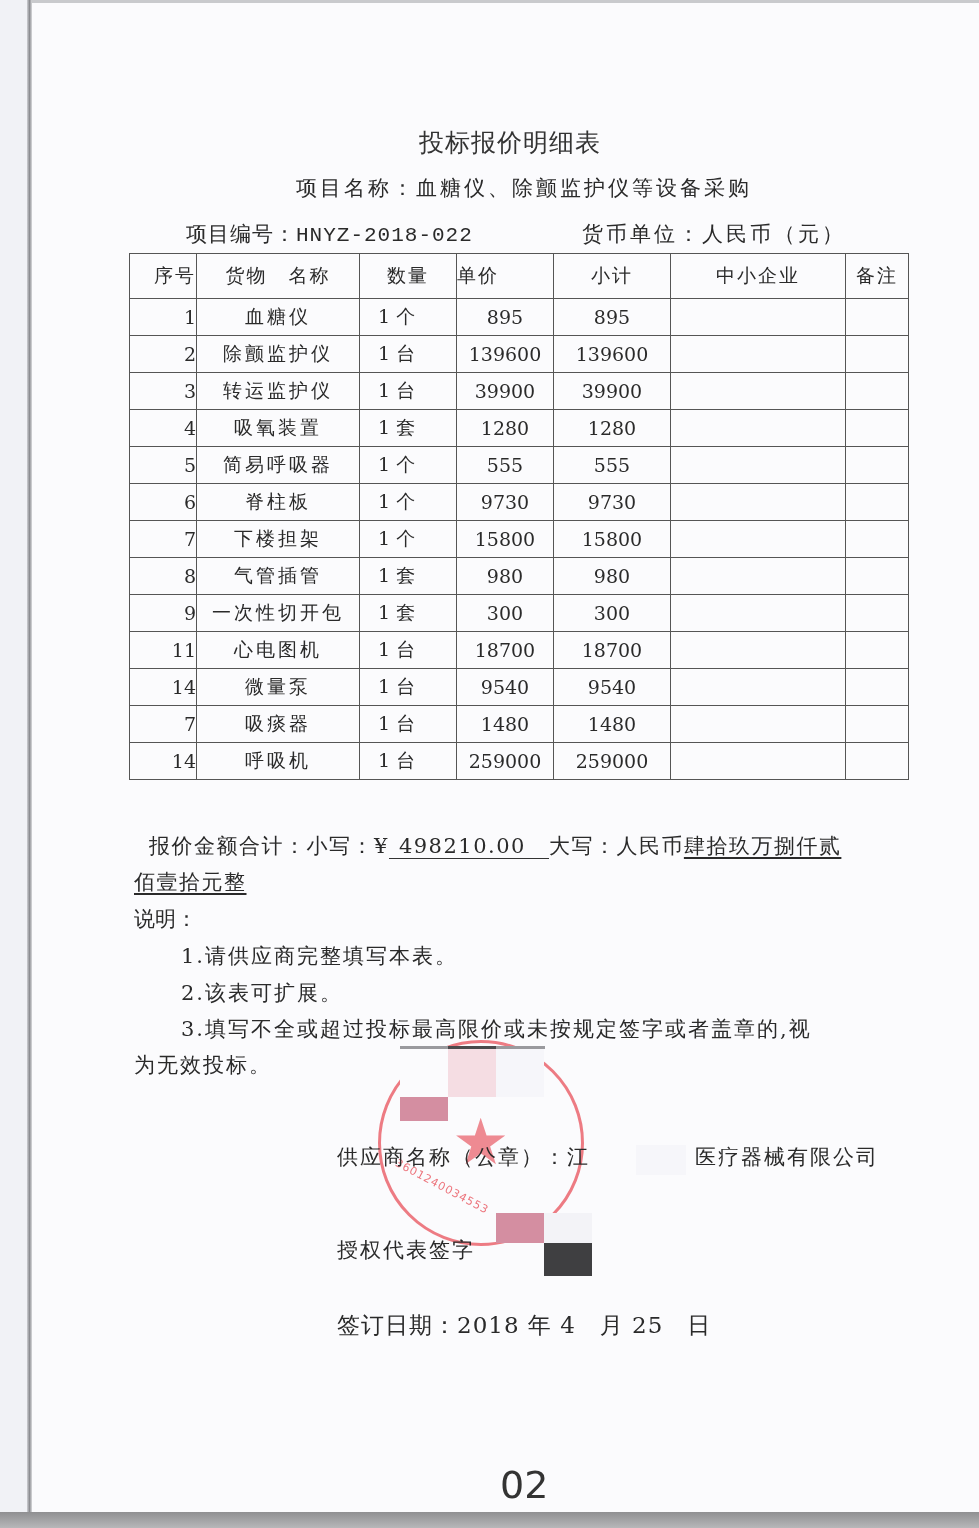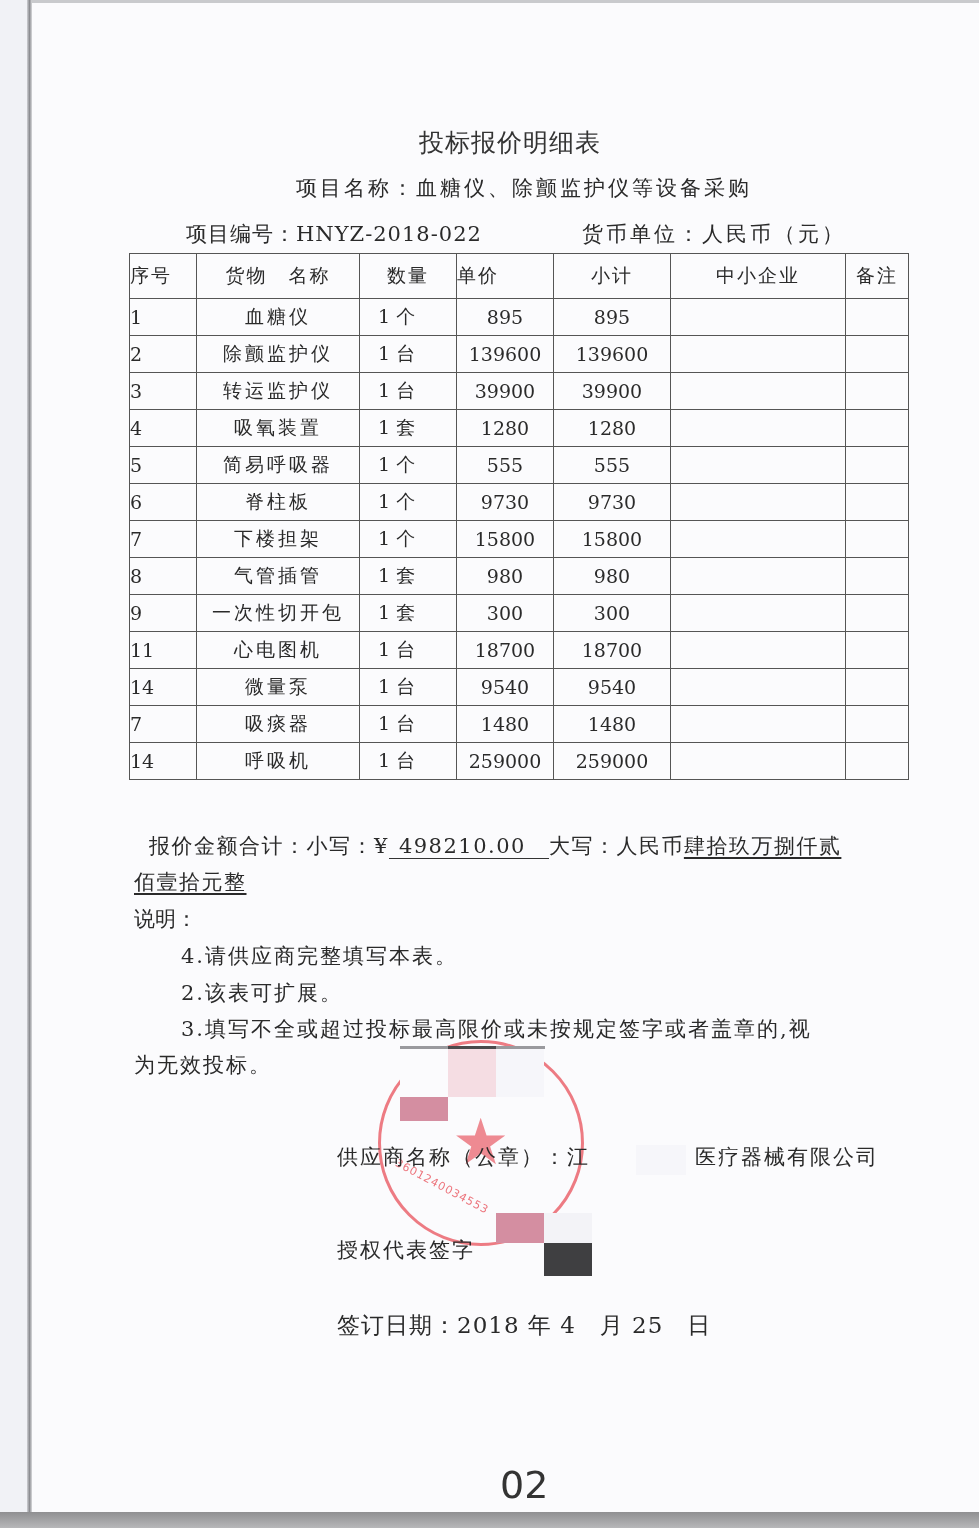--- a/index.html
+++ b/index.html
@@ -10,27 +10,27 @@
     color:#2a2a2a;
   }
   .left-strip { position:absolute; left:0; top:0; width:27px; height:1528px; background:#f1f2f6; }
   .binding-edge { position:absolute; left:27px; top:0; width:5px; height:1515px; background:linear-gradient(90deg,#cfd0d4,#8c8d91,#d8d9dc); }
   .page { position:absolute; left:32px; top:3px; width:947px; height:1512px; background:#fbfbfd; }
   .top-edge { position:absolute; left:32px; top:0; width:947px; height:3px; background:#c9cacd; }
   .bottom-band { position:absolute; left:0; top:1512px; width:979px; height:16px; background:linear-gradient(#8f8f91,#b7b7b9); }
 
   .title { position:absolute; left:0; top:126px; width:1020px; text-align:center; font-size:25px; letter-spacing:1px; font-family:"DejaVu Sans","Liberation Sans",sans-serif; color:#333; }
   .project-name { position:absolute; left:296px; top:174px; font-size:21px; letter-spacing:3px; }
-  .project-no { position:absolute; left:186px; top:220px; font-size:21px; letter-spacing:1px; }
+  .project-no { position:absolute; left:186px; top:220px; font-size:21px; letter-spacing:1px;font-family:Liberation Mono, monospace; }
   .currency { position:absolute; left:582px; top:220px; font-size:21px; letter-spacing:3px; }
 
   table.quote { position:absolute; left:129px; top:253px; border-collapse:collapse; font-size:19px; }
   table.quote td, table.quote th { border:1.5px solid #555; padding:0; font-weight:normal; height:36px; }
   table.quote th { height:44px; letter-spacing:2px; }
-  .c-no { width:66px; text-align:left; }
+  .c-no { width:66px; text-align:right; }
   .c-name { width:162px; text-align:center; letter-spacing:3px; }
   .c-qty { width:78px; text-align:left; padding-left:18px !important; }
   .c-price { width:96px; text-align:center; }
   .c-sub { width:116px; text-align:center; }
   .c-sme { width:174px; text-align:center; }
   .c-note { width:62px; text-align:center; }
   th.c-qty { text-align:center; padding-left:0 !important; width:96px; }
   th.c-price { text-align:left; padding-left:10px; }
 
   .total-line { position:absolute; left:149px; top:832px; font-size:21px; letter-spacing:1.5px; white-space:nowrap; }
@@ -197,21 +197,21 @@
 </table>
 
 <div class="total-line">
   <span>报价金额合计：小写：¥</span><span class="total-small">498210.00</span><span>大写：人民币</span><span class="u">肆拾玖万捌仟贰</span>
 </div>
 <div class="total-line2">
   <span class="u">佰壹拾元整</span>
 </div>
 
 <div class="notes-title">说明：</div>
-<div class="note" style="left:181px; top:942px;">4.请供应商完整填写本表。</div>
+<div class="note" style="left:181px; top:942px;">1.请供应商完整填写本表。</div>
 <div class="note" style="left:181px; top:979px;">2.该表可扩展。</div>
 <div class="note" style="left:181px; top:1015px;">3.填写不全或超过投标最高限价或未按规定签字或者盖章的,视</div>
 <div class="note" style="left:134px; top:1051px;">为无效投标。</div>
 
 <div class="stamp"></div>
 <div class="stamp-star">★</div>
 <div class="stamp-code">3601240034553</div>
 
 <div class="mask" style="left:400px; top:1046px; width:145px; height:3px; background:#9a9a9e;"></div>
 <div class="mask" style="left:448px; top:1046px; width:48px; height:3px; background:#4a4a4c;"></div>

